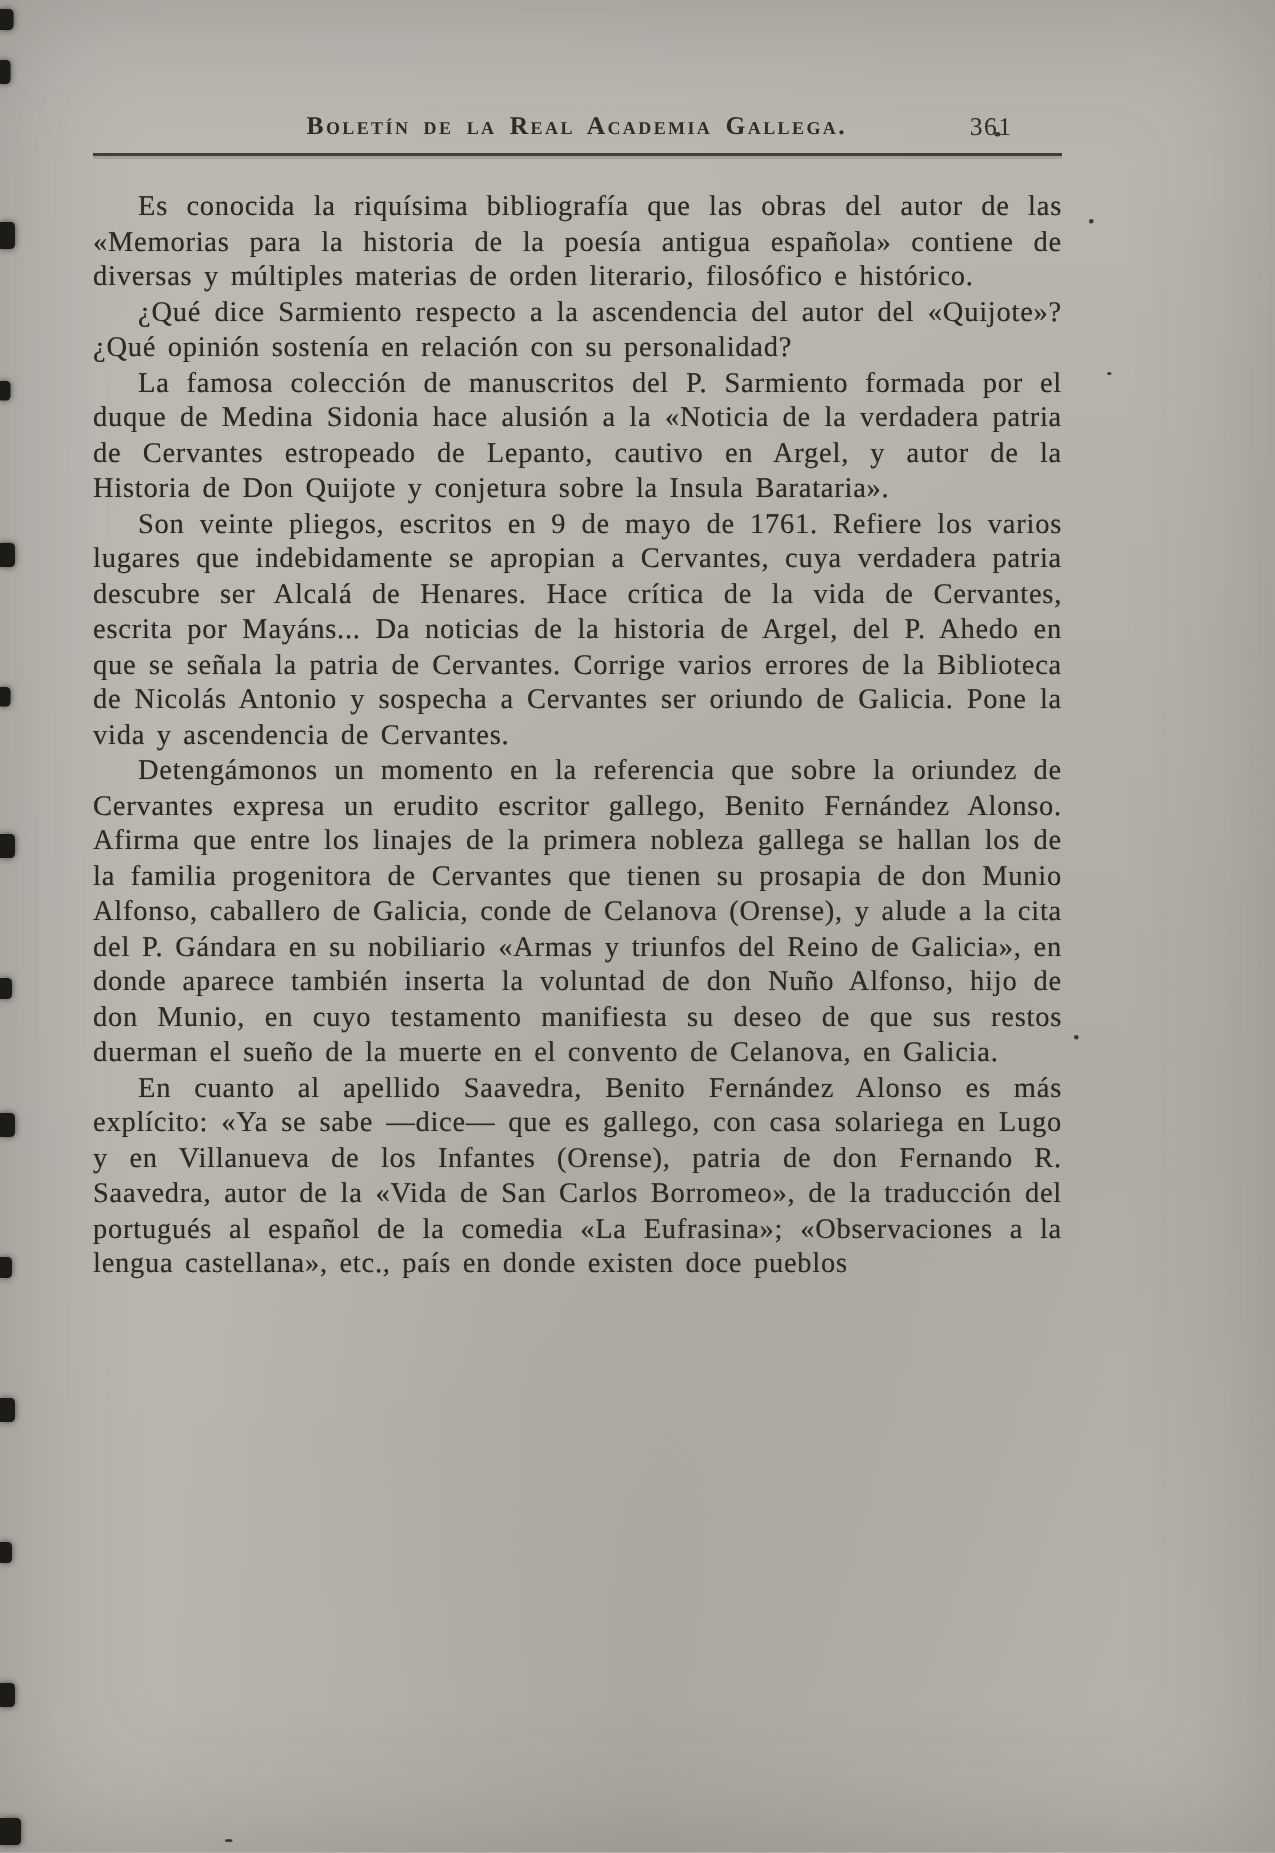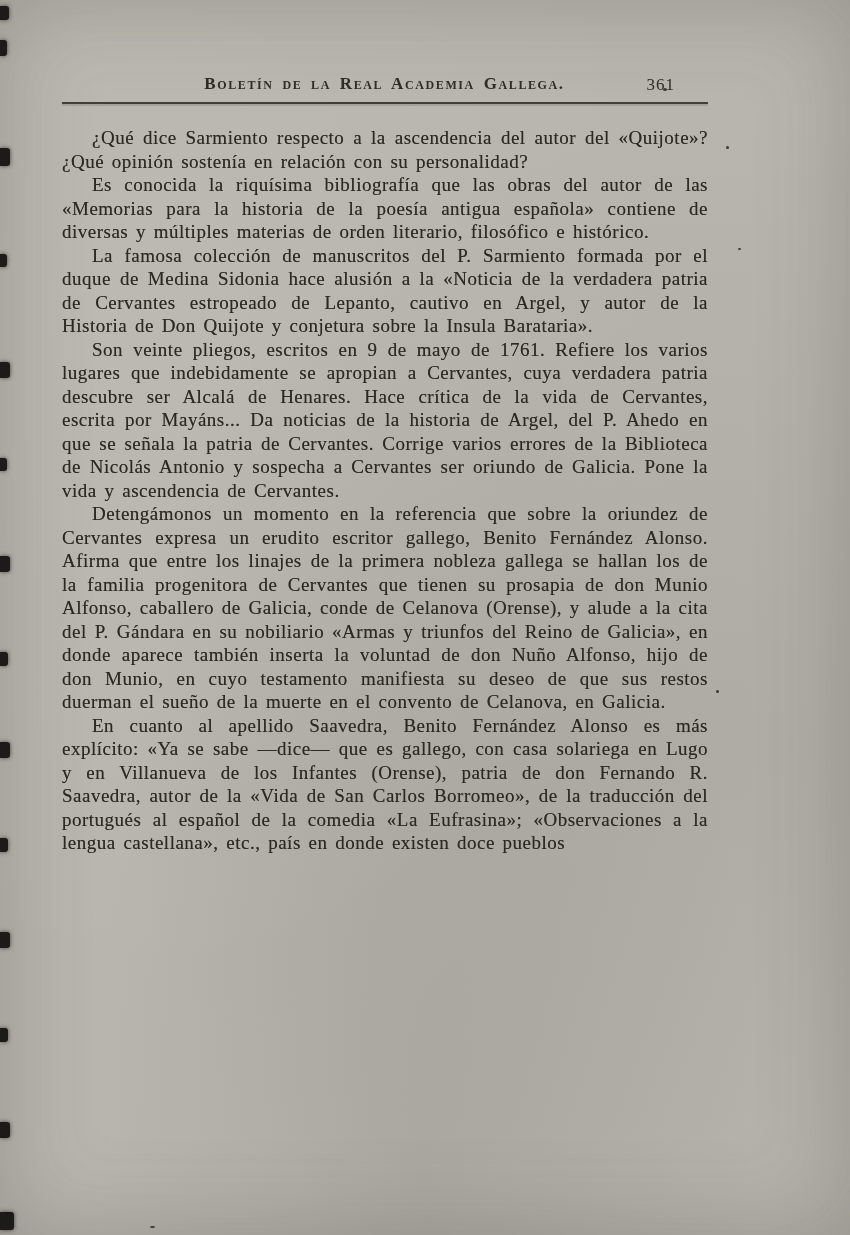--- a/index.html
+++ b/index.html
@@ -119,21 +119,21 @@
   <div class="speck" style="top:690px; left:716px; width:3px; height:3px;"></div>
   <div class="speck" style="top:1226px;left:150px; width:5px; height:2px;"></div>
 
   <header class="header">
     <span class="journal-title">Boletín de la Real Academia Gallega.</span>
     <span class="page-number">361</span>
   </header>
   <div class="header-rule"></div>
 
   <main class="body-text">
+    <p>Es conocida la riquísima bibliografía que las obras del autor de las «Memorias para la historia de la poesía antigua española» contiene de diversas y múltiples materias de orden literario, filosófico e histórico.</p>
     <p>¿Qué dice Sarmiento respecto a la ascendencia del autor del «Quijote»? ¿Qué opinión sostenía en relación con su personalidad?</p>
-    <p>Es conocida la riquísima bibliografía que las obras del autor de las «Memorias para la historia de la poesía antigua española» contiene de diversas y múltiples materias de orden literario, filosófico e histórico.</p>
     <p>La famosa colección de manuscritos del P. Sarmiento formada por el duque de Medina Sidonia hace alusión a la «Noticia de la verdadera patria de Cervantes estropeado de Lepanto, cautivo en Argel, y autor de la Historia de Don Quijote y conjetura sobre la Insula Barataria».</p>
     <p>Son veinte pliegos, escritos en 9 de mayo de 1761. Refiere los varios lugares que indebidamente se apropian a Cervantes, cuya verdadera patria descubre ser Alcalá de Henares. Hace crítica de la vida de Cervantes, escrita por Mayáns... Da noticias de la historia de Argel, del P. Ahedo en que se señala la patria de Cervantes. Corrige varios errores de la Biblioteca de Nicolás Antonio y sospecha a Cervantes ser oriundo de Galicia. Pone la vida y ascendencia de Cervantes.</p>
     <p>Detengámonos un momento en la referencia que sobre la oriundez de Cervantes expresa un erudito escritor gallego, Benito Fernández Alonso. Afirma que entre los linajes de la primera nobleza gallega se hallan los de la familia progenitora de Cervantes que tienen su prosapia de don Munio Alfonso, caballero de Galicia, conde de Celanova (Orense), y alude a la cita del P. Gándara en su nobiliario «Armas y triunfos del Reino de Galicia», en donde aparece también inserta la voluntad de don Nuño Alfonso, hijo de don Munio, en cuyo testamento manifiesta su deseo de que sus restos duerman el sueño de la muerte en el convento de Celanova, en Galicia.</p>
     <p>En cuanto al apellido Saavedra, Benito Fernández Alonso es más explícito: «Ya se sabe —dice— que es gallego, con casa solariega en Lugo y en Villanueva de los Infantes (Orense), patria de don Fernando R. Saavedra, autor de la «Vida de San Carlos Borromeo», de la traducción del portugués al español de la comedia «La Eufrasina»; «Observaciones a la lengua castellana», etc., país en donde existen doce pueblos</p>
   </main>
 
 </div>
 
 </body></html>

